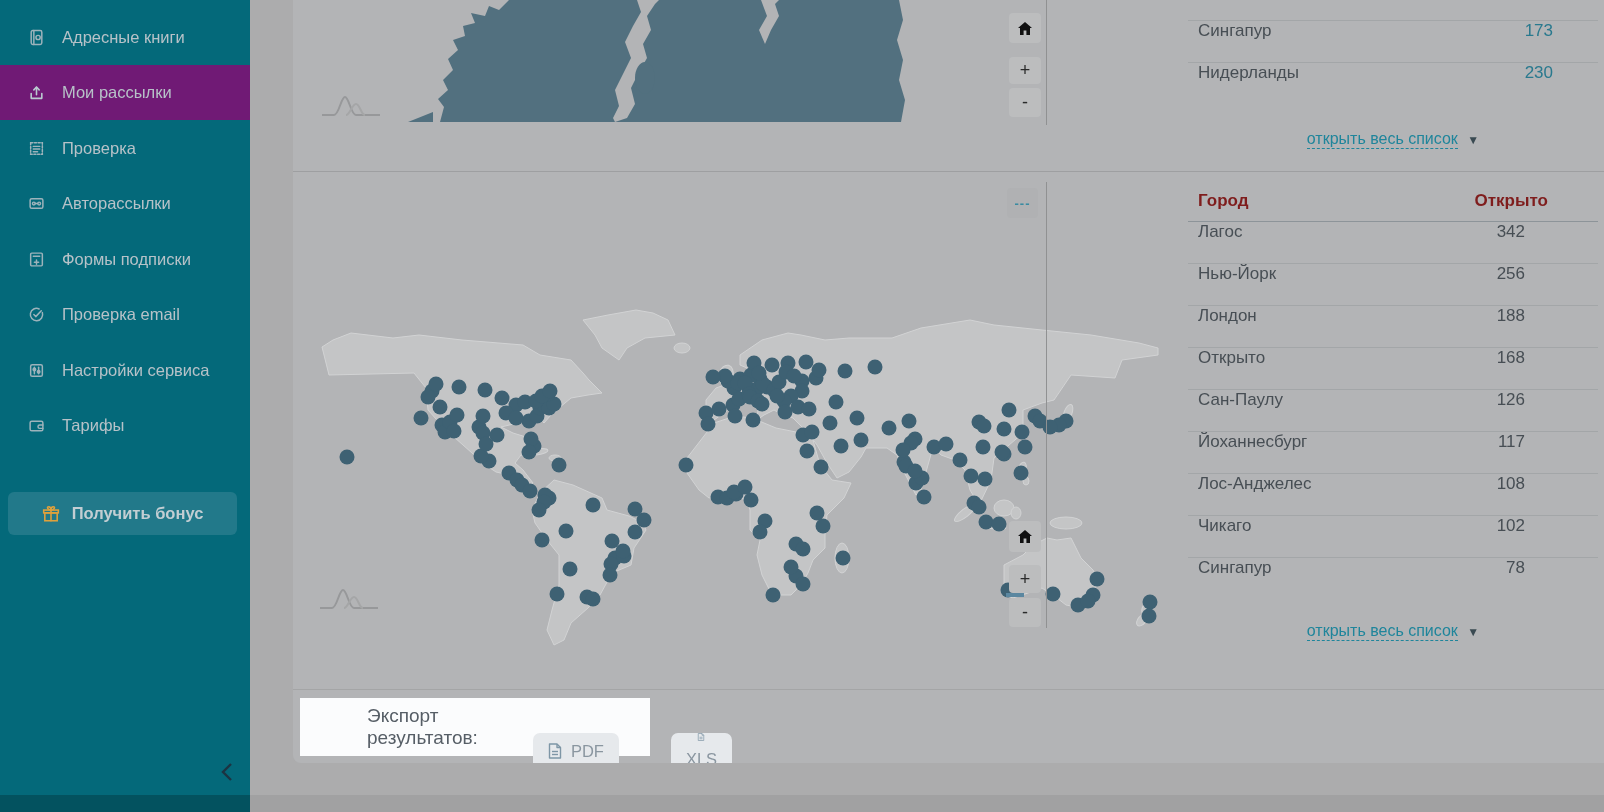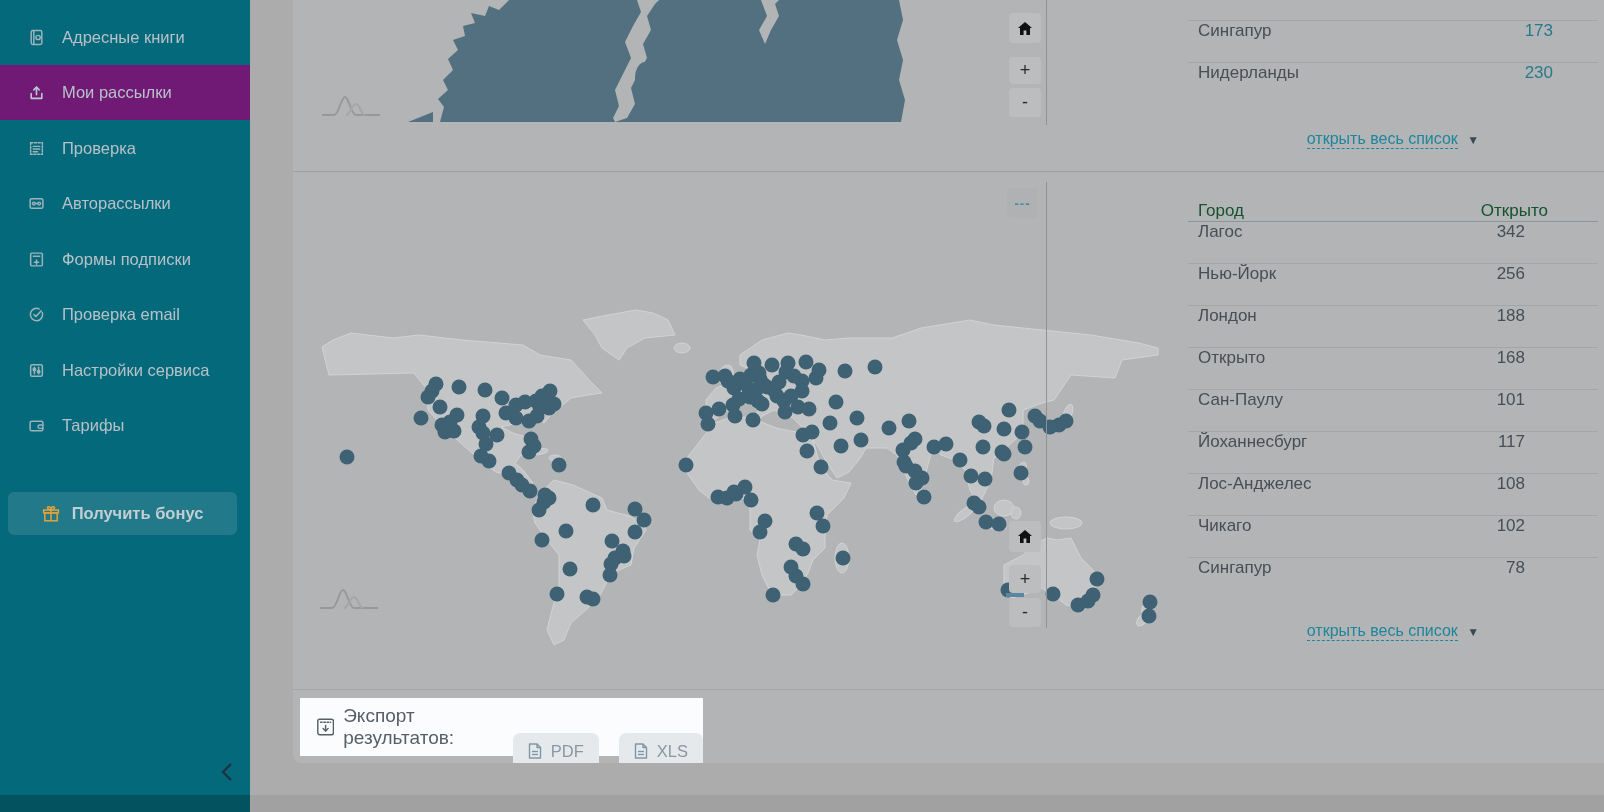--- a/index.html
+++ b/index.html
@@ -37,35 +37,35 @@
   .tables{position:absolute;left:895px;width:410px;}
   .trow{height:42px;display:flex;align-items:flex-start;justify-content:space-between;
         border-bottom:1px solid #a3a6a8;font-size:17px;color:#474e54;padding-left:10px;
         box-sizing:border-box;gap:11px;}
   .trow:last-child{border-bottom:none;}
   .countries{top:-21px;}
   .countries .trow{padding-right:45px;}
   .countries .tval{color:#29798e;}
   .cities{top:180px;}
   .cities .trow{padding-right:73px;}
-  .thead{height:42px;display:flex;align-items:flex-end;justify-content:space-between;
-         font-size:17px;font-weight:400;color:#14532d;border-bottom:1px solid #8d9499;
+  .thead{height:42px;display:flex;align-items:center;justify-content:space-between;
+         font-size:17px;font-weight:700;color:#7f1d1d;border-bottom:1px solid #8d9499;
          padding:0 50px 0 10px;box-sizing:border-box;}
   .expand{position:absolute;left:895px;width:410px;text-align:center;font-size:16px;cursor:pointer;}
   .expand .lnk{color:#1f859b;border-bottom:1px dashed #1f859b;padding-bottom:1px;}
   .expand .caret{color:#3a4a52;font-size:12px;margin-left:5px;}
   
-  .spotlight{position:absolute;left:7px;top:698px;width:403px;height:58px;background:#fbfcfd;
-             display:flex;align-items:center;box-sizing:border-box;padding-left:17px;}
+  .spotlight{position:absolute;left:7px;top:698px;width:350px;height:58px;background:#fbfcfd;
+             display:flex;align-items:center;box-sizing:border-box;padding-left:26px;gap:32px;}
   .ex-label{font-size:19px;color:#565e66;margin-left:9px;}
   .exbtn{height:36px;background:#e6e9ec;border:none;border-radius:7px;display:flex;
          align-items:center;gap:9px;padding:0 15px;color:#8a96a0;font-size:16.5px;
          font-family:"Liberation Sans",sans-serif;cursor:pointer;margin-top:48px;}
   .exbtn.pdf{margin-left:23px;}
-  .exbtn.xls{margin-left:20px;}
+  .exbtn.xls{margin-left:20px;flex-direction:column;}
 </style>
 </head>
 <body>
 
 <div class="page">
 
   <nav class="sidebar">
 
     <div class="side-item" style="top:10px">
       <svg width="17" height="17" viewBox="0 0 16 16">
@@ -484,21 +484,21 @@
       <div class="trow">
         <span>Лондон</span>
         <span>188</span>
       </div>
       <div class="trow">
         <span>Открыто</span>
         <span>168</span>
       </div>
       <div class="trow">
         <span>Сан-Паулу</span>
-        <span>101</span>
+        <span>126</span>
       </div>
       <div class="trow">
         <span>Йоханнесбург</span>
         <span>117</span>
       </div>
       <div class="trow">
         <span>Лос-Анджелес</span>
         <span>108</span>
       </div>
       <div class="trow">

